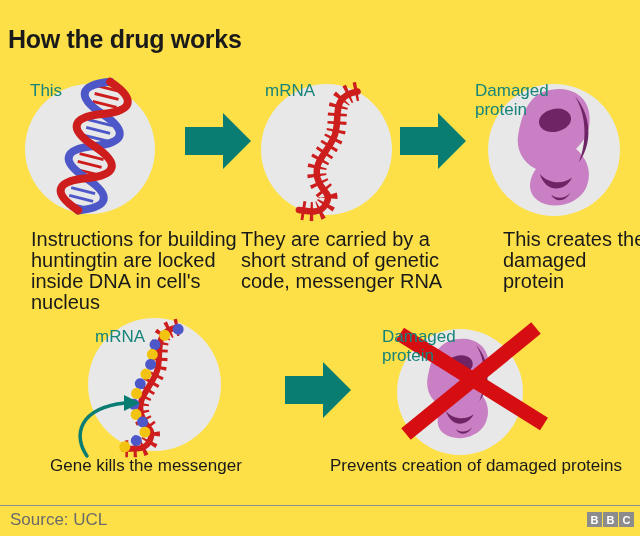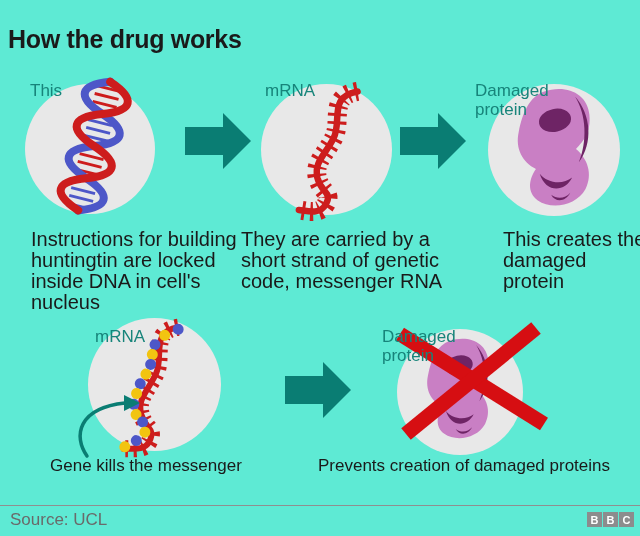--- a/index.html
+++ b/index.html
@@ -1,16 +1,16 @@
 <!DOCTYPE html>
 <html style="--teal: #0a7d73; --label-teal: #17847a; --dna-red: #cd1d1d; --cross-red: #d60e12; --dna-blue: #4d57c8; --bead-yellow: #f2c411; --protein-pink: #c97fc4; --protein-purple: #6e2465; --circle-bg: #e8e8e8; --text: #1a1a1a; --muted: #6a6a6a; --rule: #8f8f8f; --logo-bg: #8c8c8d;"><head>
 <meta charset="utf-8">
 <style>
   html,body{margin:0;padding:0;background:#fff;}
-  .stage{position:relative;width:640px;height:536px;background:#5eead4;overflow:hidden;
+  .stage{position:relative;width:640px;height:536px;background:#fde047;overflow:hidden;
          font-family:"Liberation Sans",sans-serif;color:var(--text,#1a1a1a);}
   .abs{position:absolute;}
   .page-title{left:8px;top:25px;font-size:25px;font-weight:700;letter-spacing:-0.3px;color:var(--text);}
   .disc{border-radius:50%;background:var(--circle-bg,#e8e8e8);}
   .tlabel{font-size:17px;line-height:19px;color:var(--label-teal,#17847a);z-index:5;}
   .caption{font-size:20px;line-height:21px;color:var(--text);margin-left:16px;}
   .caption-lg{font-size:17px;color:var(--text);}
   .rot14{transform:rotate(14deg);}
   .rot6{transform:rotate(6deg);}
   .rot4{transform:rotate(4deg);}
@@ -117,21 +117,21 @@
   </svg>
 
   <svg class="abs" style="left:388px;top:320px;z-index:4;" width="168" height="122" viewBox="0 0 168 122">
     <path d="M12,14 L156,104" stroke="var(--cross-red)" stroke-width="15" fill="none"></path>
     <path d="M148,8 L18,114" stroke="var(--cross-red)" stroke-width="15" fill="none"></path>
   </svg>
 
   <div class="abs tlabel" style="left:382px;top:327px;width:92px;z-index:5;">Damaged protein</div>
 
   <div class="abs caption-lg" style="left:50px;top:456px;">Gene kills the messenger</div>
-  <div class="abs caption-lg" style="left:318px;top:456px;">Prevents creation of damaged proteins</div>
+  <div class="abs caption-lg" style="left:330px;top:456px;">Prevents creation of damaged proteins</div>
 
   <div class="abs footer-rule"></div>
   <div class="abs source">Source: UCL</div>
   <div class="abs bbc">
     <span class="blk">B</span>
     <span class="blk">B</span>
     <span class="blk">C</span>
   </div>
 
 </div>

